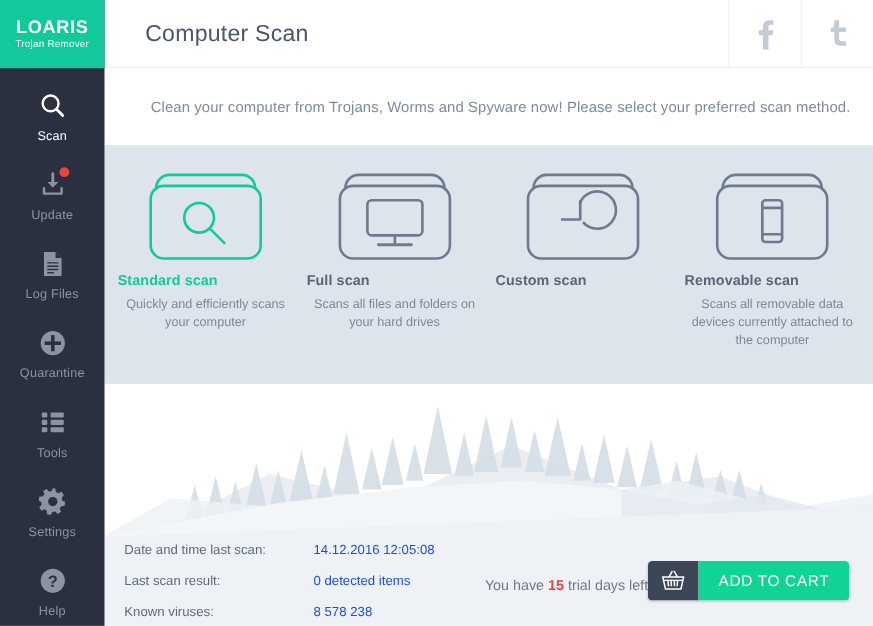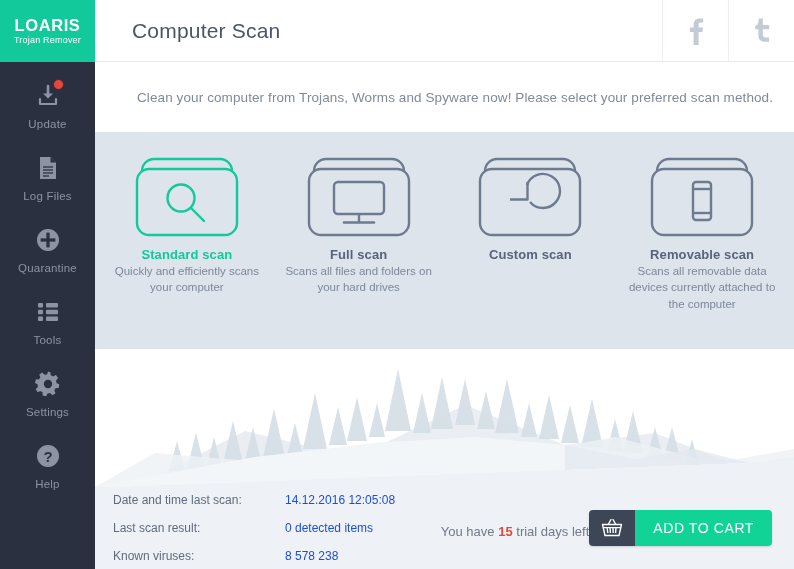--- a/index.html
+++ b/index.html
@@ -140,40 +140,39 @@
     flex: 0 0 217px;
     height: 217px;
     background: #dde4ec;
     display: flex;
     padding: 24px 6px 0 6px;
   }
   .method {
     flex: 1 1 0;
     display: flex;
     flex-direction: column;
-    align-items: center;
     cursor: pointer;
     padding: 0 6px;
   }
   .method-icon { height: 86px; display:flex; align-items:flex-start; justify-content:center; }
   .method-icon svg { display:block; }
   .method-title {
     font-size: 13px;
     font-weight: bold;
     color: #586478;
     margin-top: 5px;
     letter-spacing: 0.1px;
   }
   .method.selected .method-title { color: #12c99b; }
   .method-desc {
     font-size: 11.5px;
     color: #7d8899;
     text-align: center;
     line-height: 1.42;
-    margin-top: 1px;
+    margin-top: 7px;
     max-width: 170px;
   }
 
   
   .scenery {
     flex: 1 1 auto;
     position: relative;
     background: #ffffff;
     overflow: hidden;
   }
@@ -252,20 +251,29 @@
 <div id="app">
 
   <aside class="sidebar">
     <div class="logo">
       <div class="logo-main">LOARIS</div>
       <div class="logo-sub">Trojan Remover</div>
     </div>
 
     <nav class="nav">
 
+      <div class="nav-item active">
+        <span class="nav-icon">
+          <svg width="26" height="26" viewBox="0 0 26 26" fill="none">
+            <circle cx="11" cy="11" r="7.2" class="stroke-c" stroke-width="2.2"></circle>
+            <line x1="16.4" y1="16.4" x2="22" y2="22" class="stroke-c" stroke-width="2.6" stroke-linecap="round"></line>
+          </svg>
+        </span>
+        <span class="nav-label">Scan</span>
+      </div>
 
       <div class="nav-item">
         <span class="nav-icon">
           <svg width="26" height="26" viewBox="0 0 26 26" fill="none">
             <path d="M13 3 L13 13.5" class="stroke-c" stroke-width="2.6" stroke-linecap="round"></path>
             <path d="M8 10.5 L13 15.5 L18 10.5 Z" class="fill-c"></path>
             <path d="M5 16 L5 21 L21 21 L21 16" class="stroke-c" stroke-width="2.2" stroke-linecap="round" stroke-linejoin="round"></path>
           </svg>
           <span class="badge"></span>
         </span>

